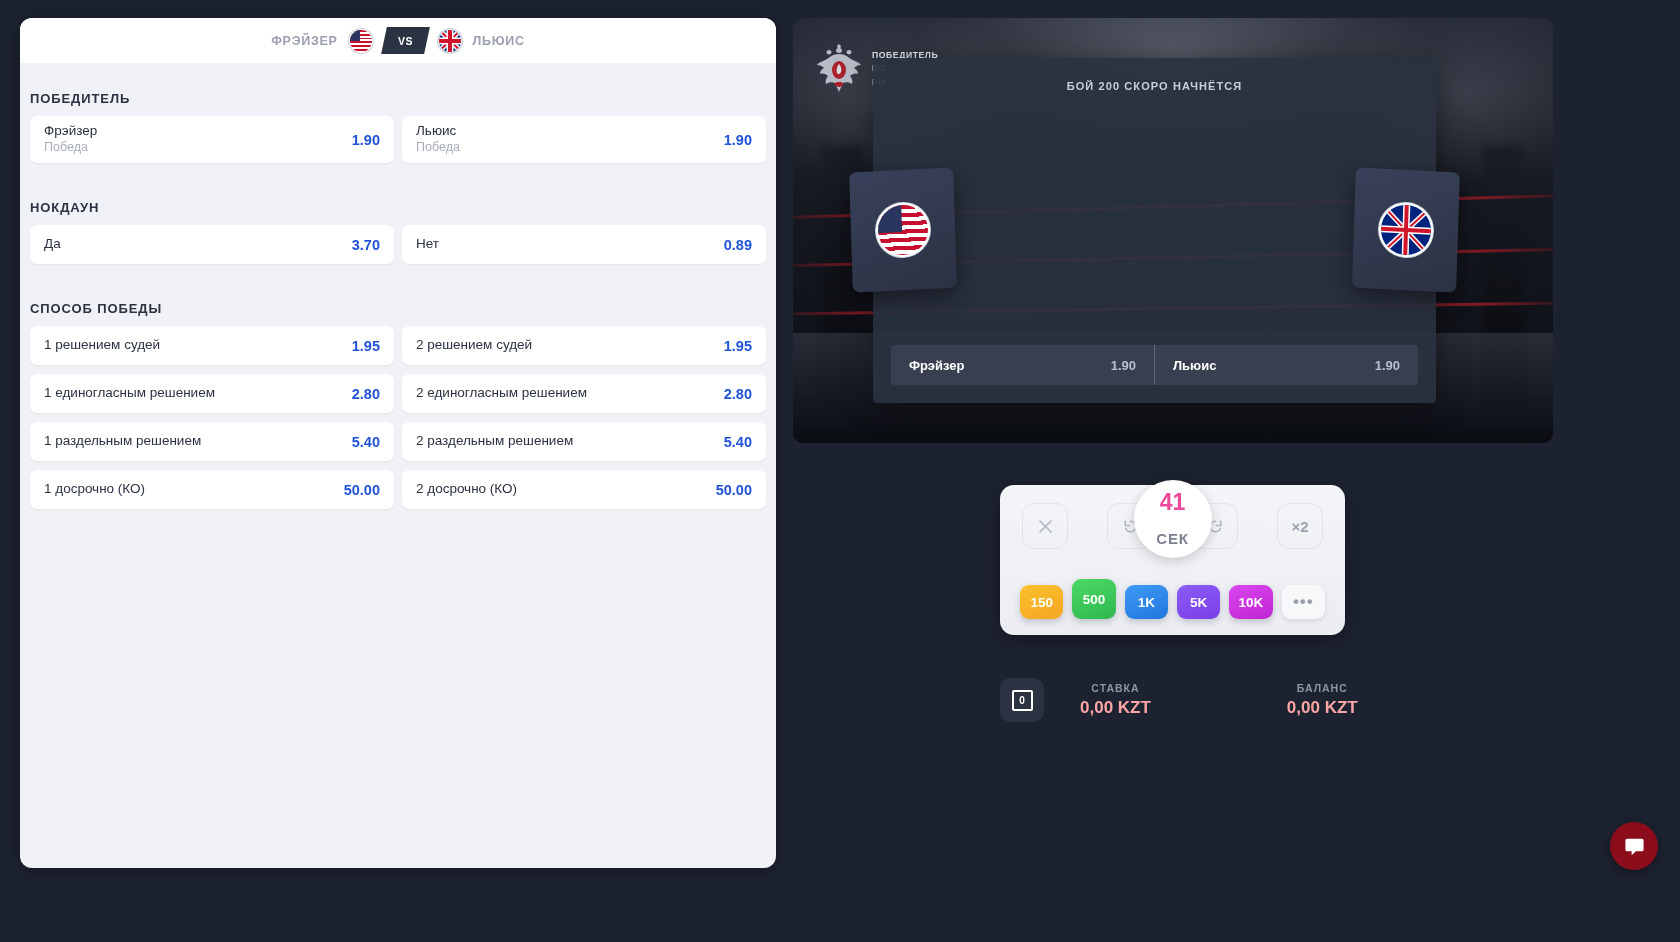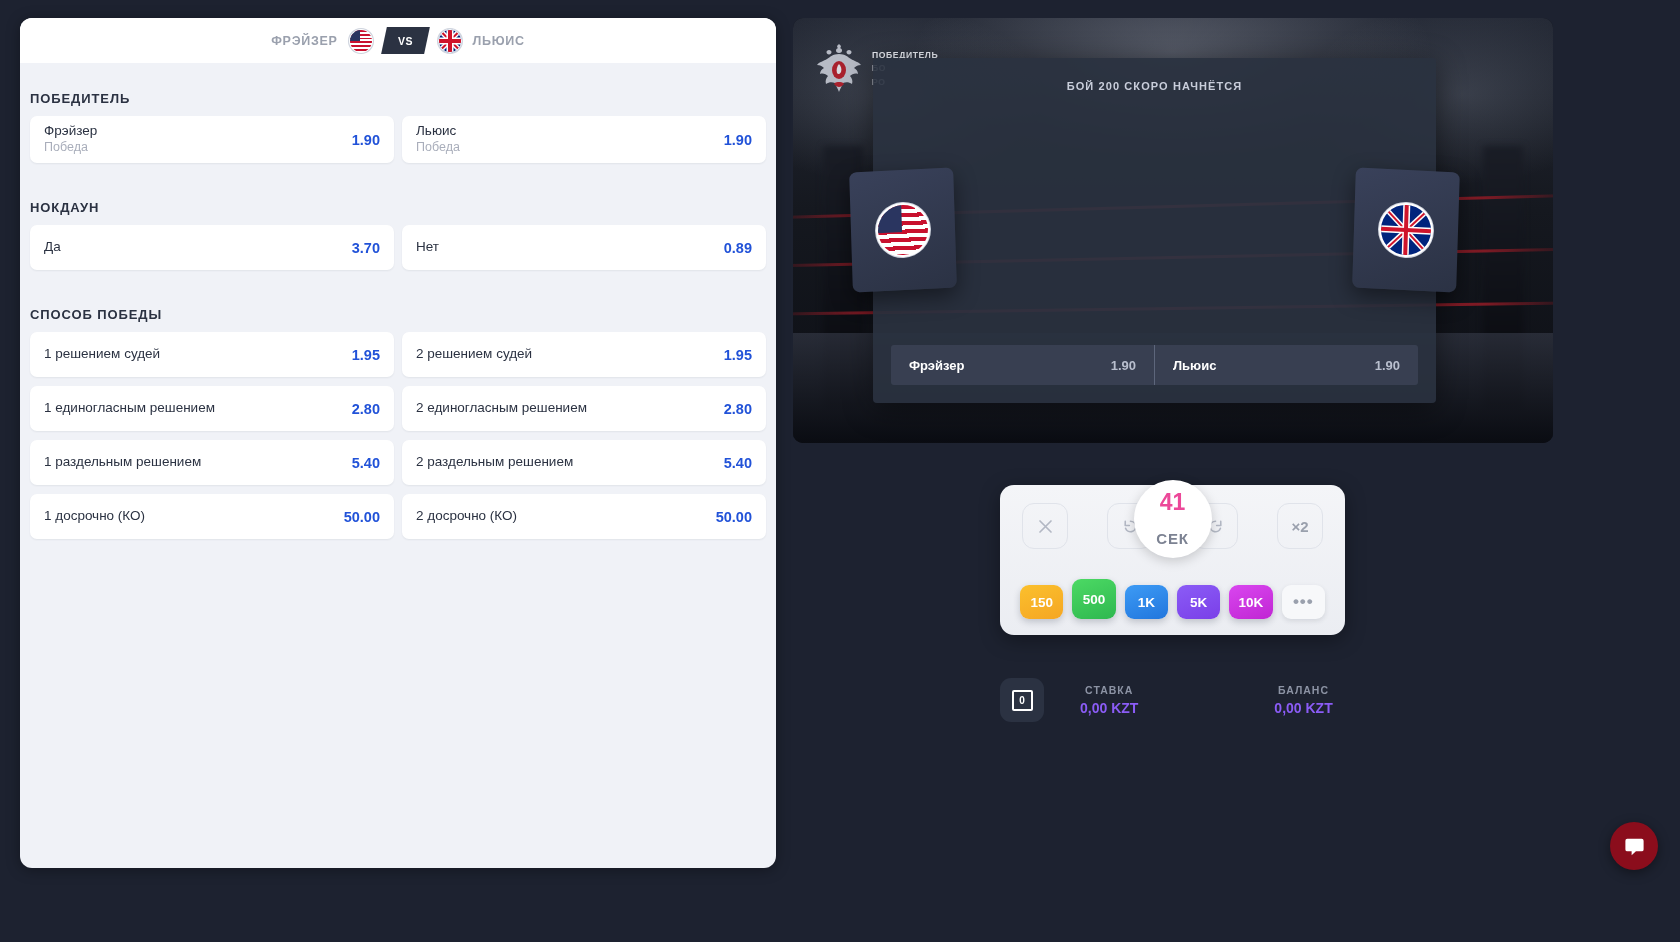--- a/index.html
+++ b/index.html
@@ -75,21 +75,21 @@
 
   .bet-body { padding: 0 10px; }
   .market-title {
     font-size: 13px; font-weight: bold;
     letter-spacing: .9px; color: #2b3242; text-transform: uppercase;
     padding: 28px 0 10px;
   }
   .market-row { display: flex; gap: 8px; margin-bottom: 9px; }
   .odd-card {
     flex: 1; background: #fff; border-radius: 7px;
-    height: 45px; display: flex; align-items: center;
+    height: 39px; display: flex; align-items: center;
     justify-content: space-between; padding: 0 14px;
     cursor: pointer;
     box-shadow: 0 1px 2px rgba(30,40,60,.07);
   }
   .odd-card.tall { height: 47px; }
   .odd-label { font-size: 13.5px; color: #2b3242; line-height: 1.25; }
   .odd-sub { font-size: 12.5px; color: #a9aebb; line-height: 1.25; }
   .odd-value { font-size: 14.5px; font-weight: bold; color: #2152d8; }
 
   
@@ -233,21 +233,21 @@
     background: #2b3242; display: flex; align-items: center; justify-content: center;
     cursor: pointer;
   }
   .coin-icon {
     width: 21px; height: 21px; border: 2px solid #fff; border-radius: 2px;
     display: flex; align-items: center; justify-content: center;
     color: #fff; font-size: 10px; font-weight: bold;
   }
   .bal-block { text-align: center; }
   .bal-label { font-size: 10.5px; font-weight: bold; letter-spacing: 1px; color: #8c93a4; text-transform: uppercase; }
-  .bal-value { font-size: 14px; font-weight: bold; color: #8b5cf6; margin-top: 4px; }
+  .bal-value { font-size: 17px; font-weight: bold; color: #fca5a5; margin-top: 4px; }
   .bal-stake { margin-left: 18px; }
   .bal-balance { margin-left: 118px; }
 
   
   .chat-btn {
     position: absolute; right: 22px; bottom: 72px;
     width: 48px; height: 48px; border-radius: 50%;
     background: #8b0d1c;
     display: flex; align-items: center; justify-content: center;
     cursor: pointer; box-shadow: 0 3px 12px rgba(0,0,0,.4);

